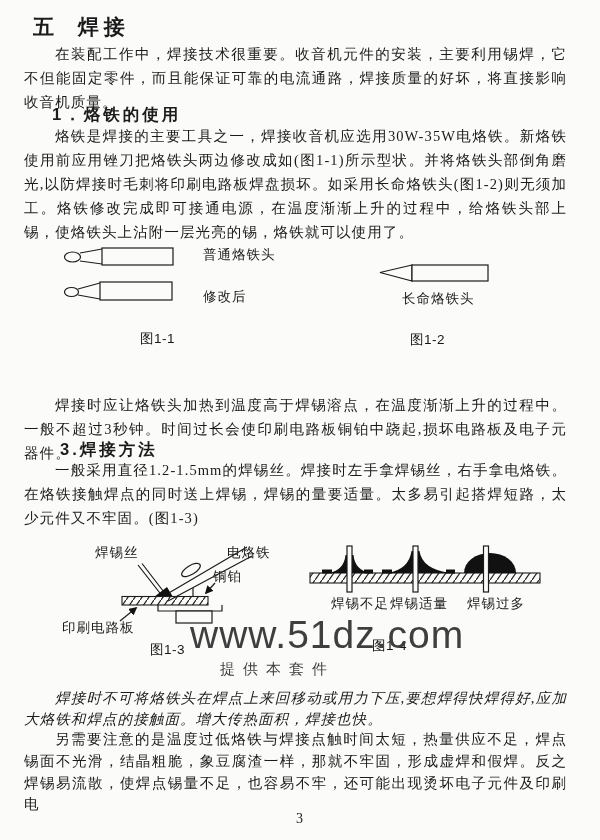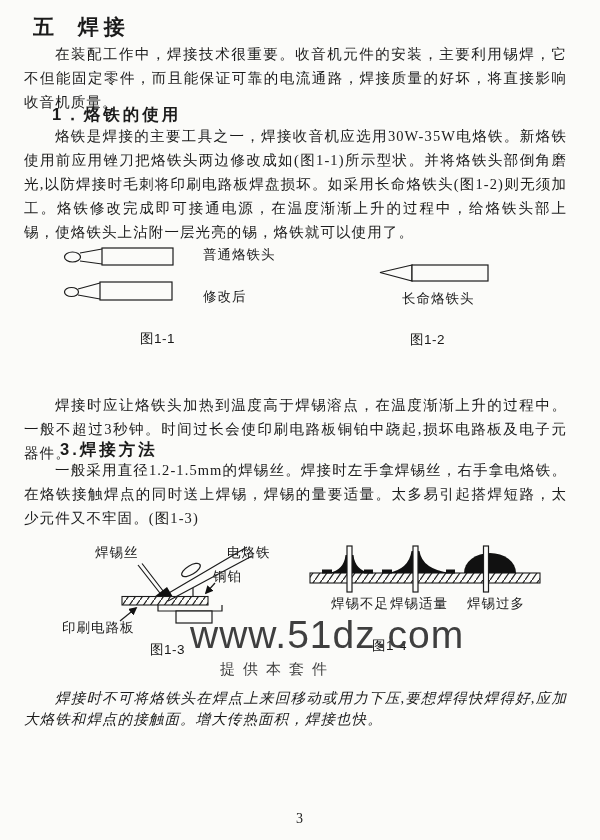--- a/index.html
+++ b/index.html
@@ -159,16 +159,17 @@
       <text class="fig-caption" x="372" y="650">图1-4</text>
     </g>
   </svg>
 
   <div class="watermark">
     <div class="wm-url">www.51dz.com</div>
     <div class="wm-cn">提供本套件</div>
   </div>
 
   <div class="para p-c1">焊接时不可将烙铁头在焊点上来回移动或用力下压,要想焊得快焊得好,应加大烙铁和焊点的接触面。增大传热面积，焊接也快。</div>
+  <div class="para p-c2">另需要注意的是温度过低烙铁与焊接点触时间太短，热量供应不足，焊点锡面不光滑，结晶粗脆，象豆腐渣一样，那就不牢固，形成虚焊和假焊。反之焊锡易流散，使焊点锡量不足，也容易不牢，还可能出现烫坏电子元件及印刷电</div>
 
   <div class="page-number">3</div>
 
 </div>
 
 </body></html>

